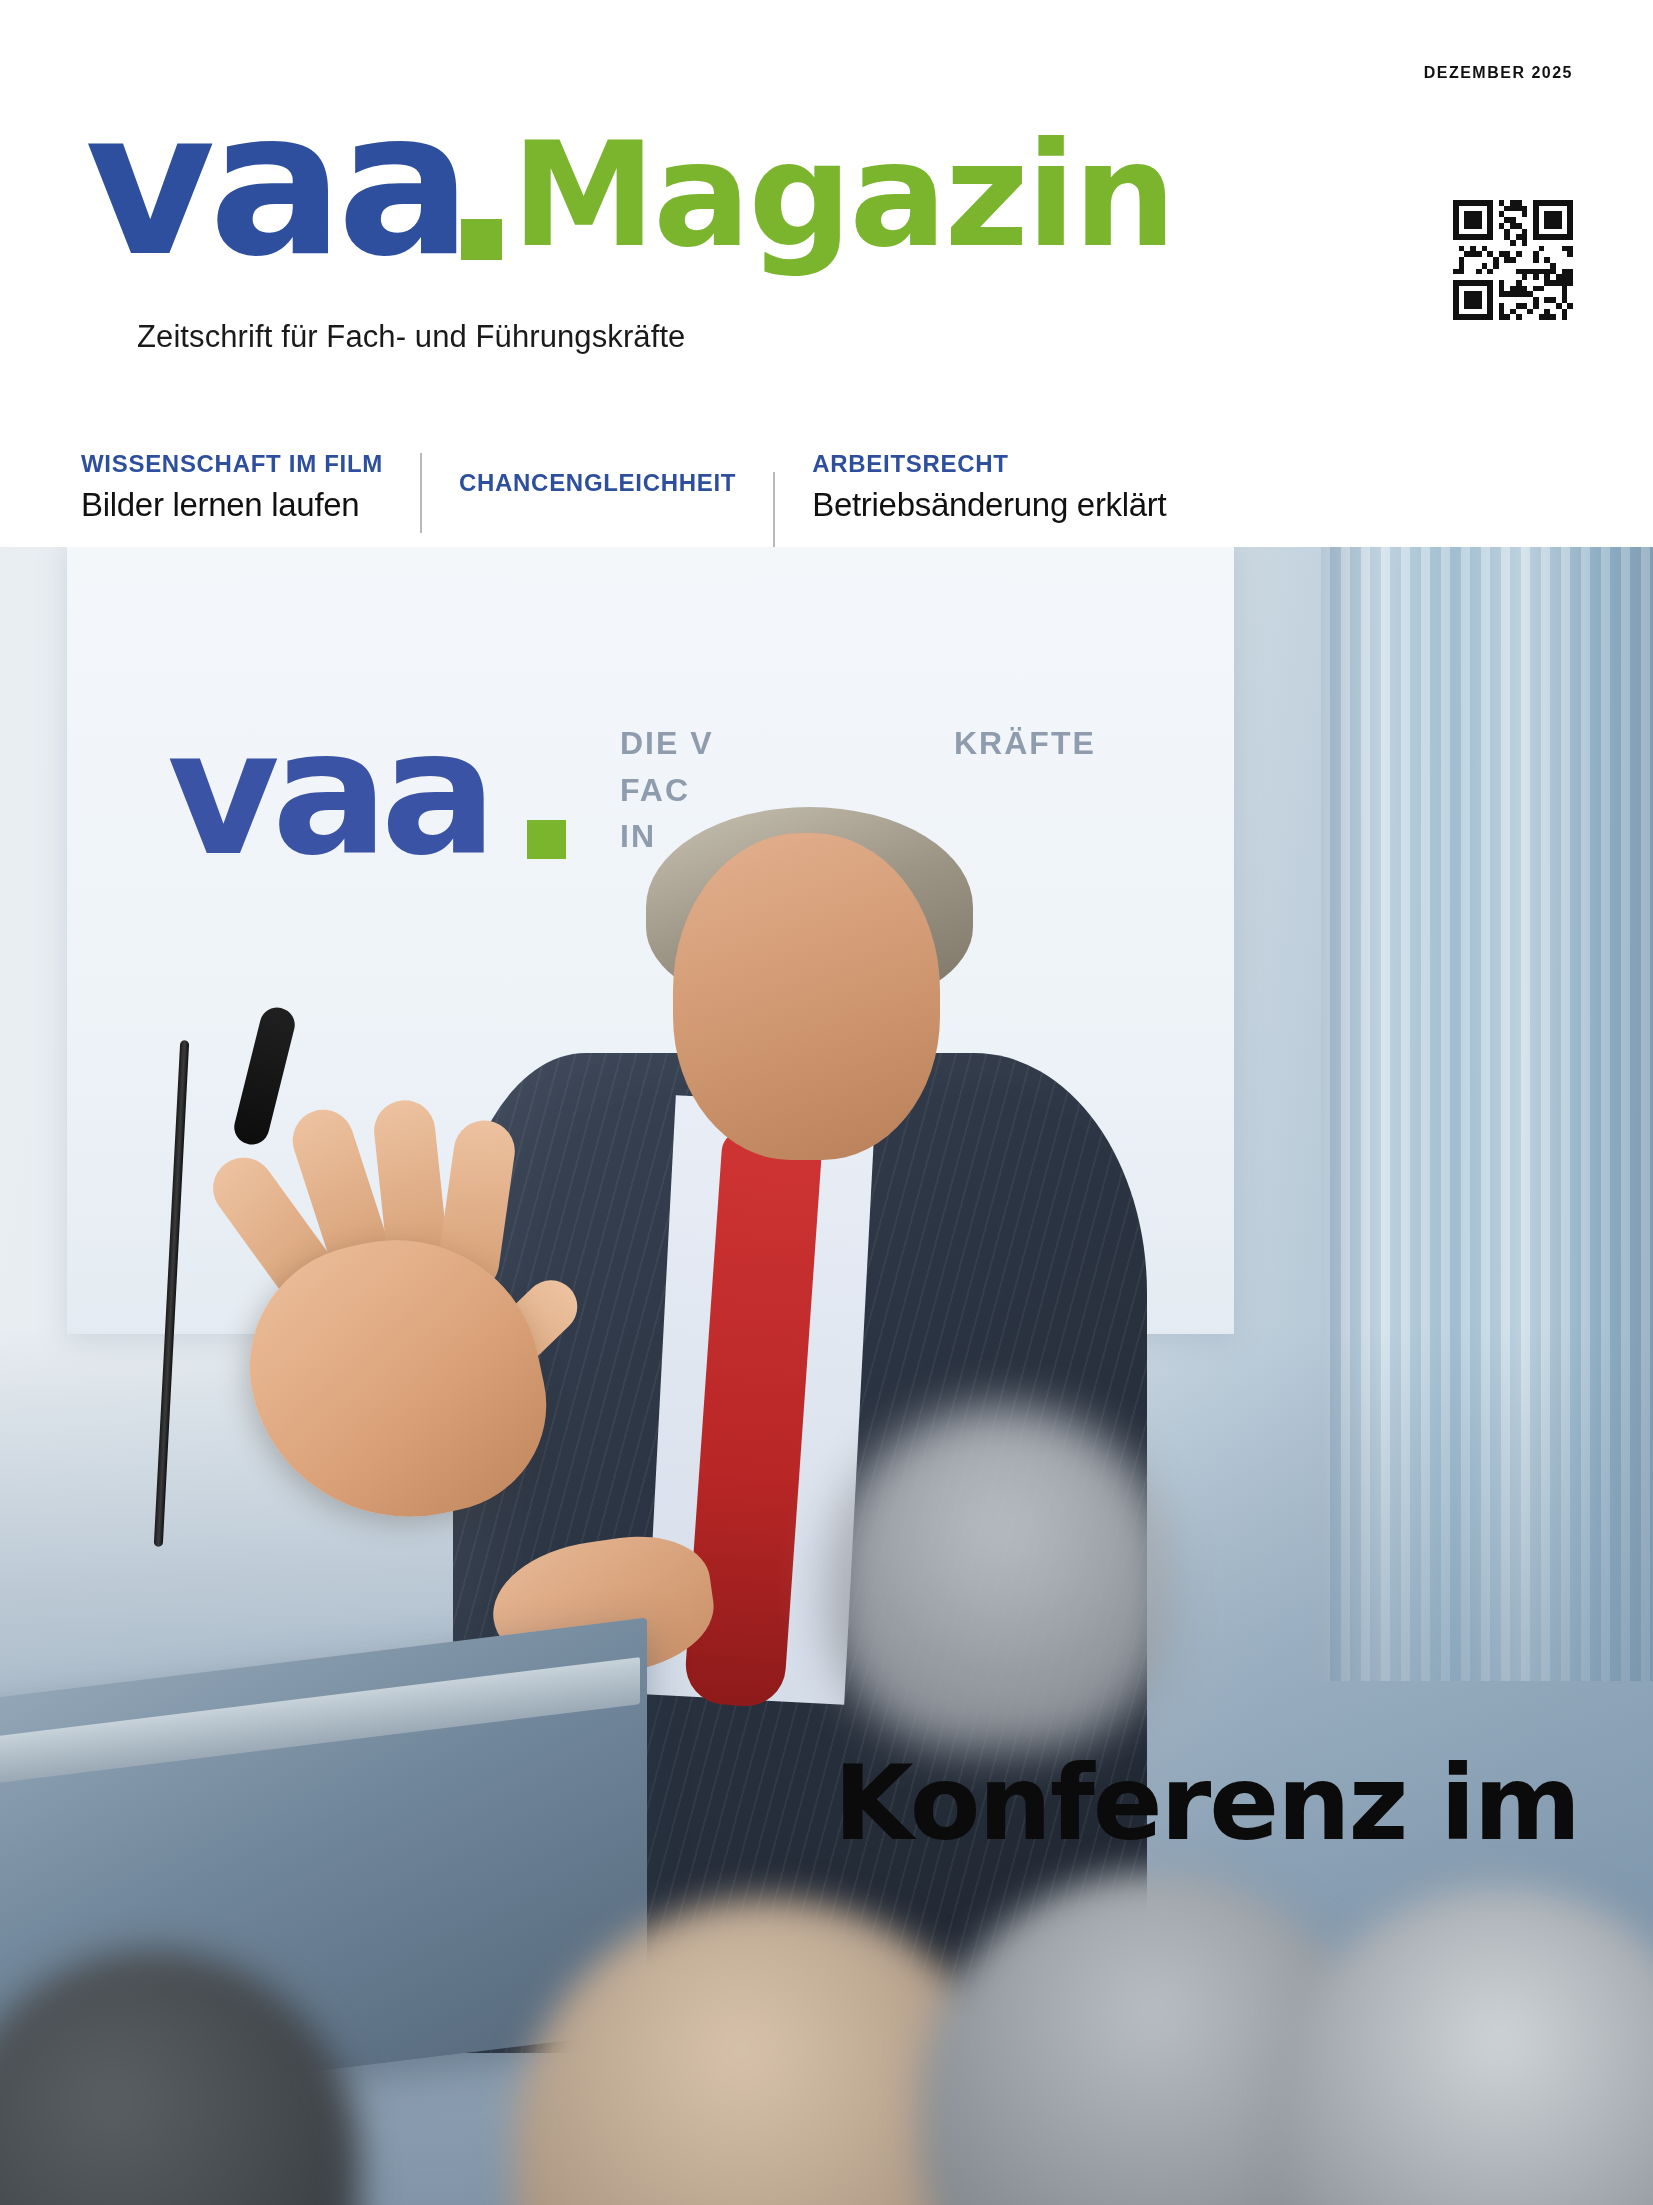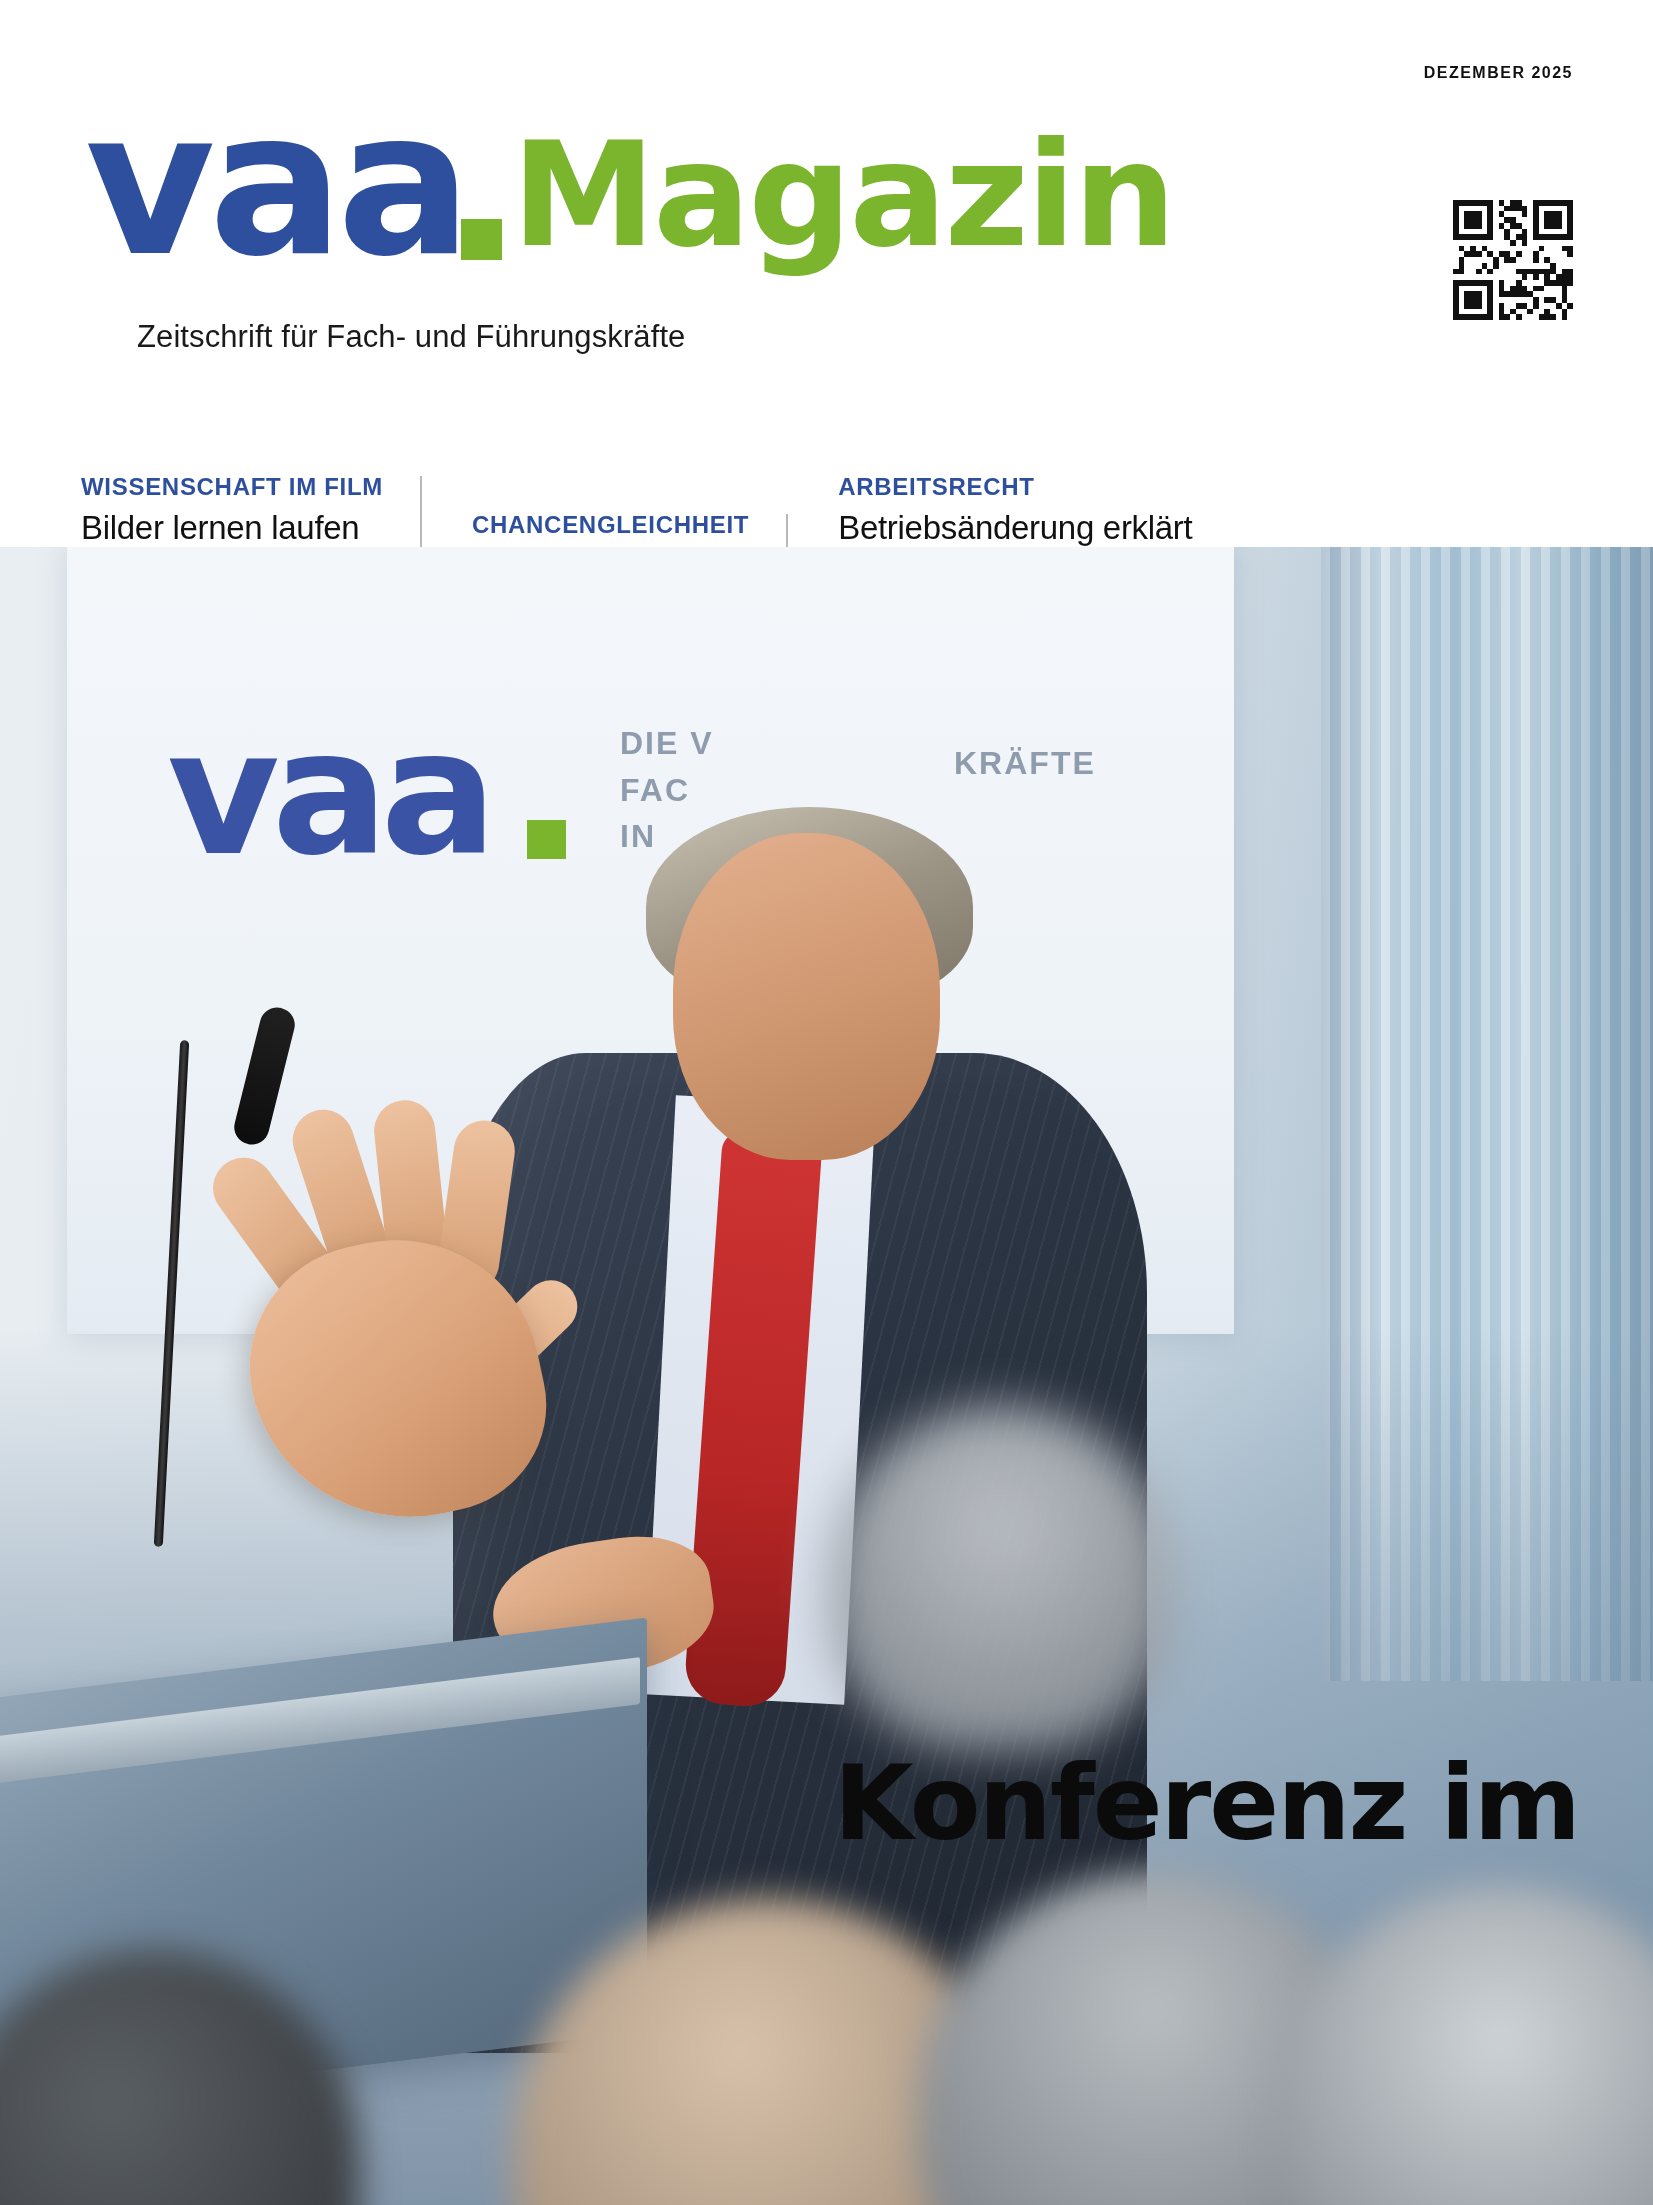--- a/index.html
+++ b/index.html
@@ -122,24 +122,23 @@
   .qr-grid i.on { background: #111111; }
 
   
   .teasers {
     position: absolute;
     left: 0;
     top: 427px;
     width: 1354px;
     height: 120px;
     display: flex;
-    align-items: flex-end;
+    align-items: center;
     padding-left: 81px;
     box-sizing: border-box;
-    gap: 13px;
   }
 
   .teaser {
     position: relative;
     padding-right: 39px;
     margin-right: 37px;
   }
   .teaser:not(:last-child)::after {
     content: "";
     position: absolute;
@@ -913,21 +912,21 @@
     <div class="window"></div>
 
     <div class="screen">
       <div class="screen-logo">vaa</div>
       <div class="screen-logo-dot"></div>
       <div class="screen-text">
         <div>DIE V</div>
         <div>FAC</div>
         <div>IN</div>
       </div>
-      <div class="screen-text" style="left:887px; top:180px;margin-top:20px;">KRÄFTE</div>
+      <div class="screen-text" style="left:887px; top:180px;">KRÄFTE</div>
     </div>
 
     <div class="lower-room"></div>
 
     <div class="person">
       <div class="suit"></div>
       <div class="shirt"></div>
       <div class="tie"></div>
       <div class="hair"></div>
       <div class="head"></div>

